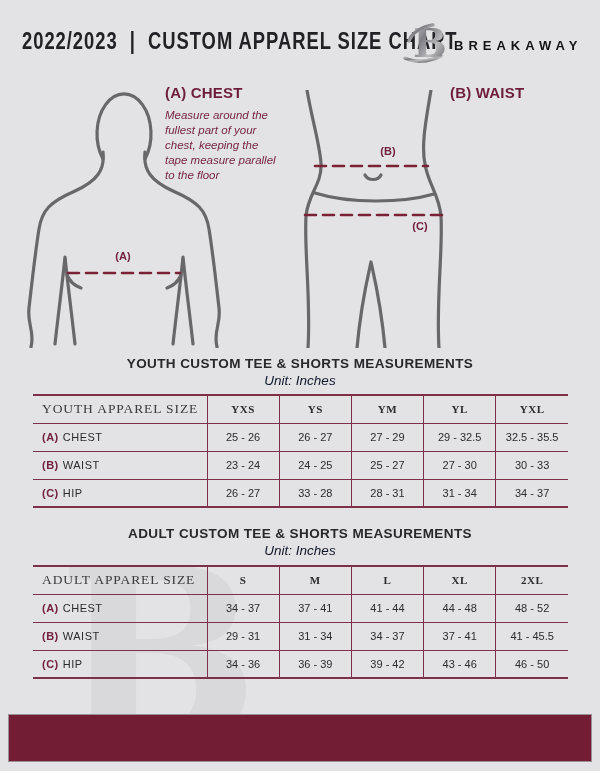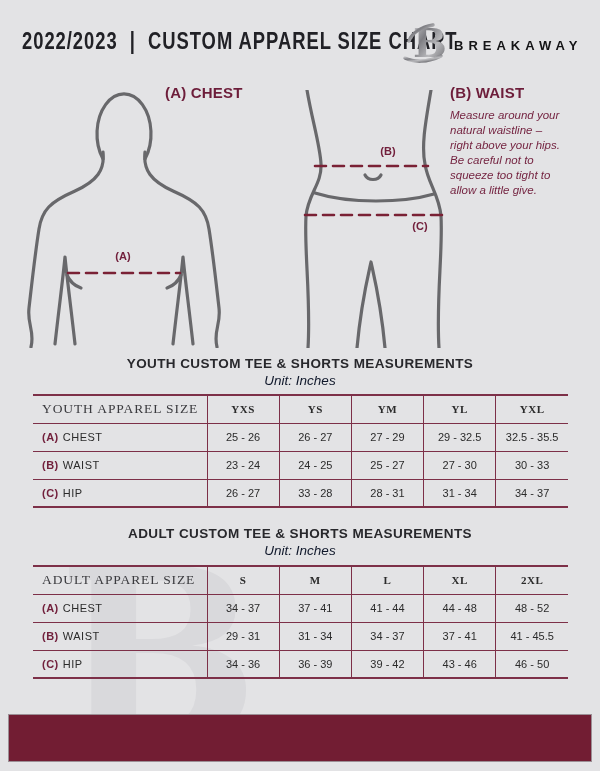--- a/index.html
+++ b/index.html
@@ -101,29 +101,28 @@
     <path d="M 20 103 C 55 114 108 113 139 104" stroke-width="2.6"></path>
     <path d="M 62 258 C 66 214 72 190 76 172 C 80 190 86 214 90 258" stroke-width="2.8"></path>
     <path class="dash" d="M 20 76 L 133 76"></path>
     <path class="dash" d="M 10 125 L 147 125"></path>
   </svg>
   <span class="diag-label" style="left:388px;top:145px;">(B)</span>
   <span class="diag-label" style="left:420px;top:220px;">(C)</span>
 
   <div class="instr" style="left:165px;top:84px;width:145px;">
     <h3>(A) CHEST</h3>
+    <p>Measure around the
+fullest part of your
+chest, keeping the
+tape measure parallel
+to the floor</p>
   </div>
   <div class="instr" style="left:450px;top:84px;width:140px;">
     <h3>(B) WAIST</h3>
-    <p>Measure around your
-natural waistline –
-right above your hips.
-Be careful not to
-squeeze too tight to
-allow a little give.</p>
   </div>
 
   <div class="tbl-title" style="top:356px;">YOUTH CUSTOM TEE &amp; SHORTS MEASUREMENTS</div>
   <div class="tbl-unit" style="top:373px;">Unit: Inches</div>
   <table class="size" style="top:394px;">
     <colgroup>
         <col class="c0">
         <col>
         <col>
         <col>

